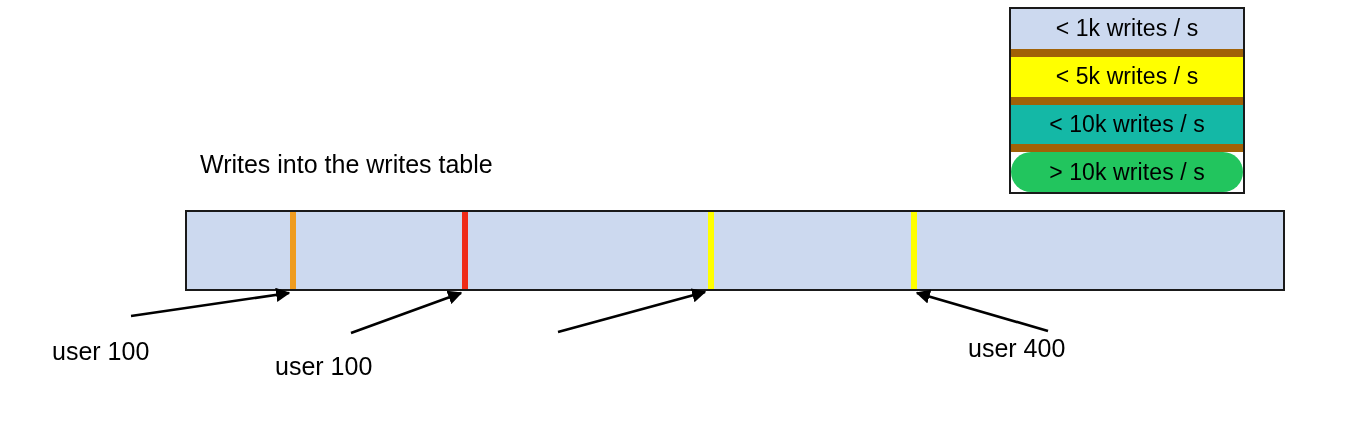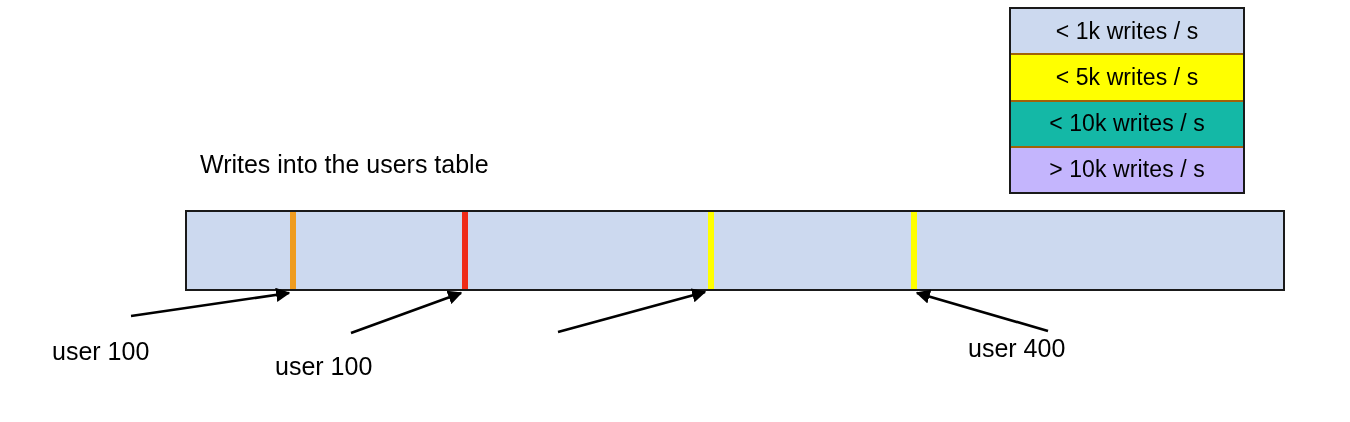--- a/index.html
+++ b/index.html
@@ -29,21 +29,21 @@
     border: 2px solid #1a1a1a;
     box-sizing: border-box;
     display: flex;
     flex-direction: column;
   }
   .legend-row {
     flex: 1 1 0;
     display: flex;
     align-items: center;
     justify-content: center;
-    border-bottom: 2px solid #a16207;
+    border-bottom: 8px solid #a16207;
     box-sizing: border-box;
     font-size: 23px;
     line-height: 1;
     letter-spacing: 0.1px;
     white-space: nowrap;
   }
   .legend-row:last-child { border-bottom: none; }
 
   
   #chart-title {
@@ -99,26 +99,26 @@
   <div id="legend">
     <div class="legend-row" style="background: rgb(204, 217, 239);">
       <span>&lt; 1k writes / s</span>
     </div>
     <div class="legend-row" style="background: rgb(255, 255, 0);">
       <span>&lt; 5k writes / s</span>
     </div>
     <div class="legend-row" style="background: #14b8a6;">
       <span>&lt; 10k writes / s</span>
     </div>
-    <div class="legend-row" style="background: #c4b5fd;">
+    <div class="legend-row" style="background: #22c55e; border-radius: 20px;">
       <span>&gt; 10k writes / s</span>
     </div>
   </div>
 
-  <div id="chart-title">Writes into the users table</div>
+  <div id="chart-title">Writes into the writes table</div>
 
   <div id="table-bar" style="background: rgb(204, 217, 239); border-color: rgb(26, 26, 26);">
     <div class="marker" style="background: rgb(239, 156, 31); left: 9.36%;"></div>
     <div class="marker" style="background: rgb(239, 43, 24); left: 25.09%;"></div>
     <div class="marker" style="background: rgb(255, 255, 0); left: 47.55%;"></div>
     <div class="marker" style="background: rgb(255, 255, 0); left: 66.09%;"></div>
   </div>
 
   <svg id="arrows" viewBox="0 0 1350 422" width="1350" height="422" xmlns="http://www.w3.org/2000/svg">
     <defs>

